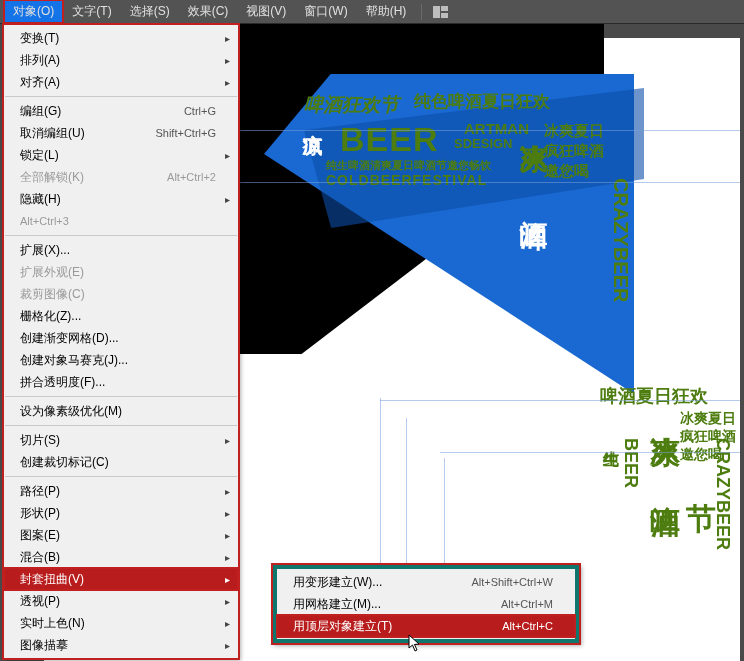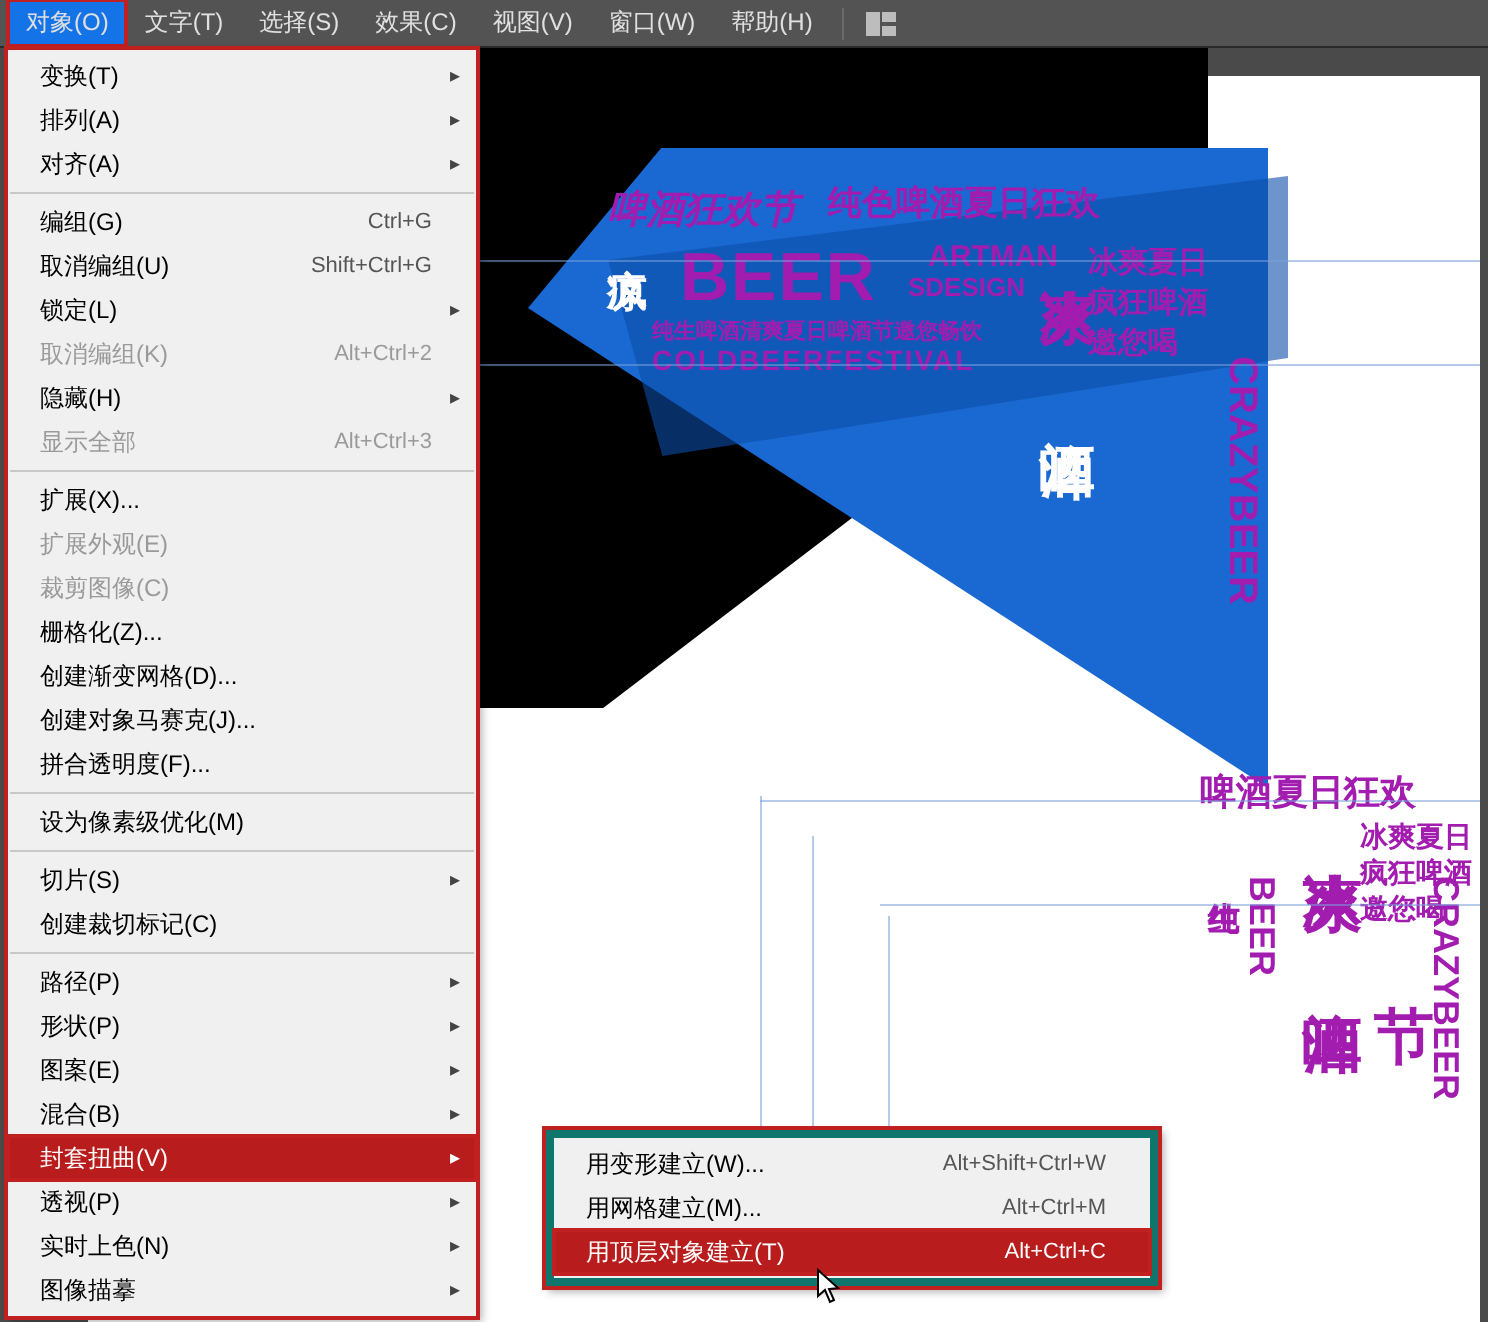--- a/index.html
+++ b/index.html
@@ -73,21 +73,21 @@
 .bluewave2 {
   position: absolute;
   left: 260px; top: 50px;
   width: 340px; height: 140px;
   background: #0b4ea8;
   clip-path: polygon(0 30%, 100% 0, 100% 65%, 8% 100%);
   opacity: .6;
 }
 .art-txt {
   position: absolute;
-  color: #a21caf;
+  color: #4d7c0f;
   font-weight: 700;
   white-space: nowrap;
 }
 .art-txt.v { writing-mode: vertical-rl; }
 .guide { position: absolute; background: #7a9edb; opacity: .55; }
 
 .dropdown {
   position: absolute;
   left: 3px; top: 24px;
   width: 236px;
@@ -225,28 +225,27 @@
       <span class="shortcut">Ctrl+G</span>
     </div>
   <div class="menu-item">
       <span class="label">取消编组(U)</span>
       <span class="shortcut">Shift+Ctrl+G</span>
     </div>
   <div class="menu-item has-sub">
       <span class="label">锁定(L)</span>
     </div>
   <div class="menu-item disabled">
-      <span class="label">取消编组(K)</span>
+      <span class="label">全部解锁(K)</span>
       <span class="shortcut">Alt+Ctrl+2</span>
     </div>
   <div class="menu-item has-sub">
       <span class="label">隐藏(H)</span>
     </div>
   <div class="menu-item disabled">
-      <span class="label">显示全部</span>
       <span class="shortcut">Alt+Ctrl+3</span>
     </div>
   <div class="menu-sep"></div>
   <div class="menu-item">
       <span class="label">扩展(X)...</span>
     </div>
   <div class="menu-item disabled">
       <span class="label">扩展外观(E)</span>
     </div>
   <div class="menu-item disabled">

